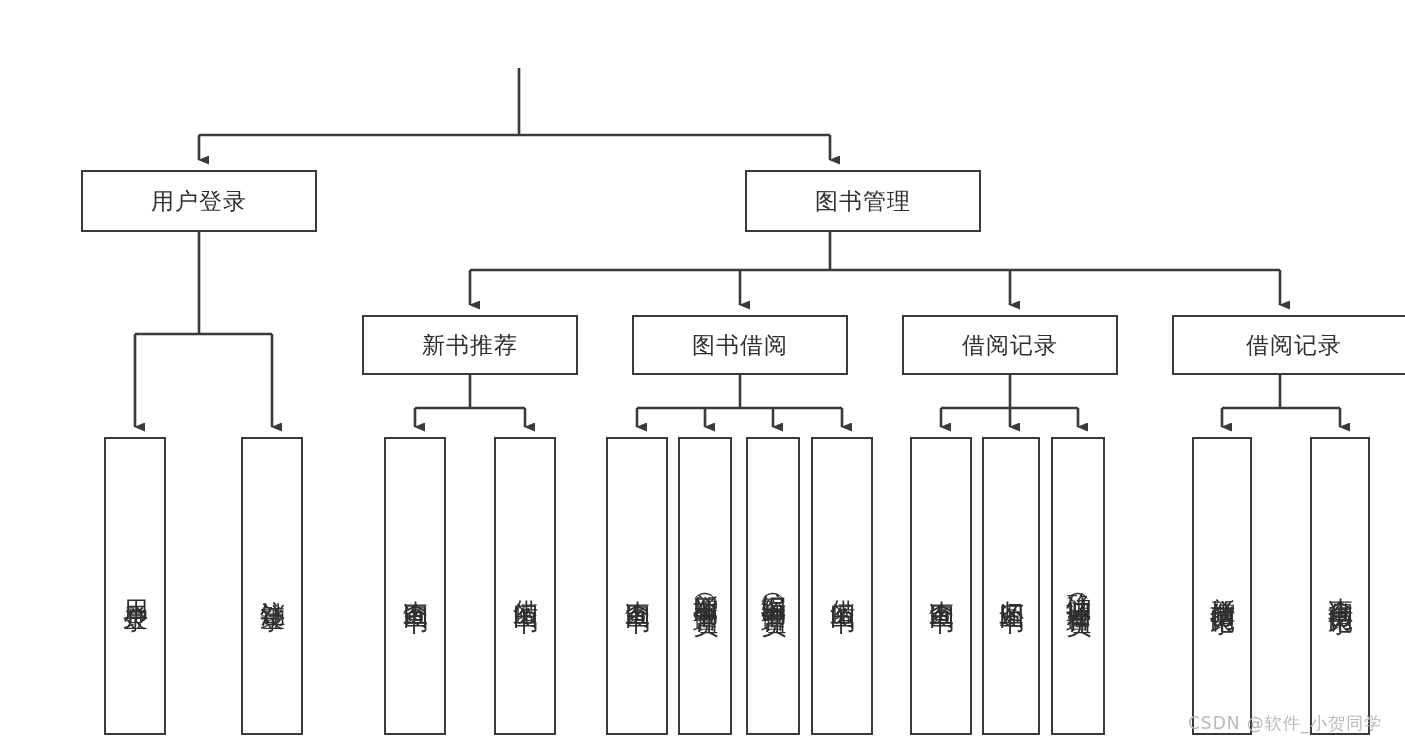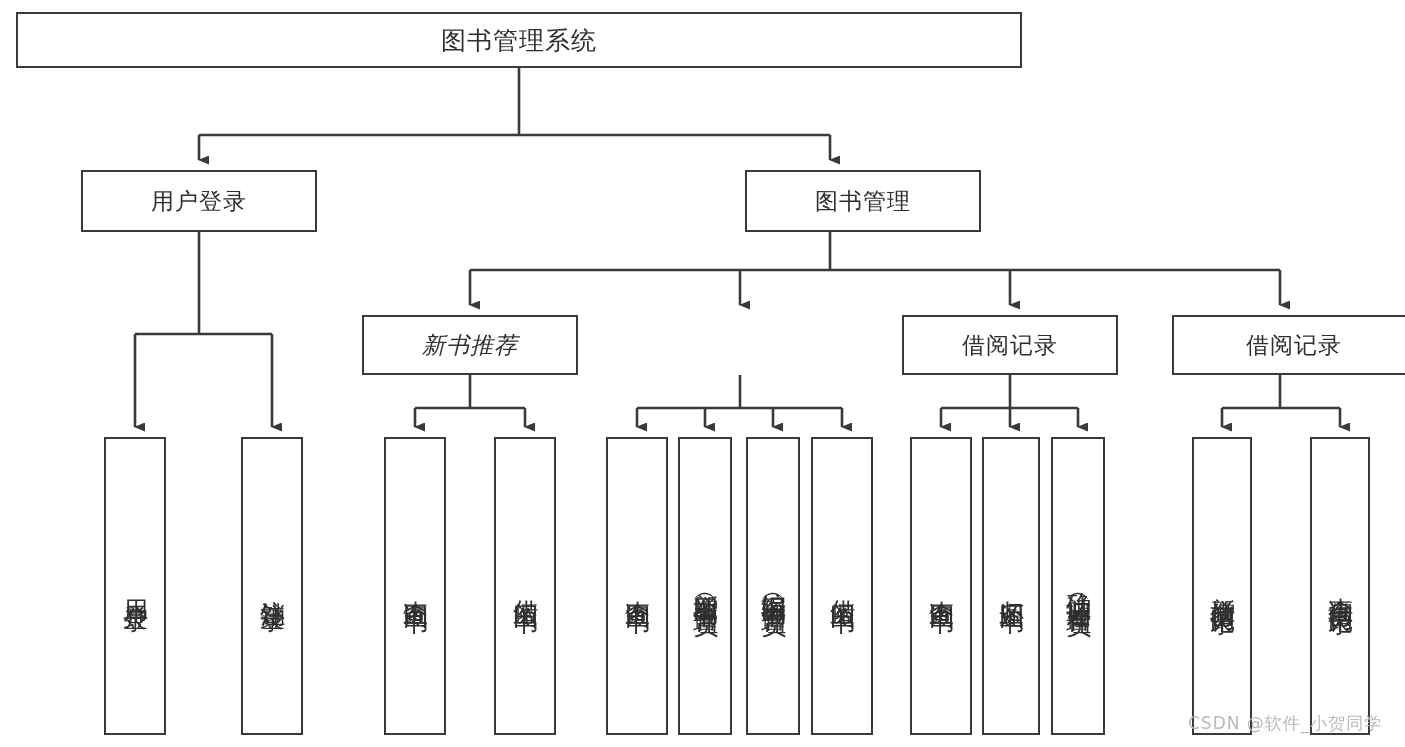--- a/index.html
+++ b/index.html
@@ -80,33 +80,33 @@
       <path d="M1010,408 L1010,427" marker-end="url(#ah)"></path>
       <path d="M1078,408 L1078,427" marker-end="url(#ah)"></path>
 
       <path d="M1280,375 L1280,408"></path>
       <path d="M1222,408 L1340,408"></path>
       <path d="M1222,408 L1222,427" marker-end="url(#ah)"></path>
       <path d="M1340,408 L1340,427" marker-end="url(#ah)"></path>
     </g>
   </svg>
 
-  <div class="node root" style="left:16px;top:12px;width:1006px;height:56px;">
-    <span class="lbl">图书管理系统</span>
-  </div>
 
   <div class="node tier2" style="left:81px;top:170px;width:236px;height:62px;">
     <span class="lbl">用户登录</span>
   </div>
   <div class="node tier2" style="left:711px;top:170px;width:236px;height:62px;margin-left:34px;">
     <span class="lbl">图书管理</span>
   </div>
 
-  <div class="node tier3" style="left:362px;top:315px;width:216px;height:60px;font-style:italic;">
+  <div class="node tier3" style="left:362px;top:315px;width:216px;height:60px;">
     <span class="lbl">新书推荐</span>
+  </div>
+  <div class="node tier3" style="left:632px;top:315px;width:216px;height:60px;">
+    <span class="lbl">图书借阅</span>
   </div>
   <div class="node tier3" style="left:902px;top:315px;width:216px;height:60px;">
     <span class="lbl">借阅记录</span>
   </div>
   <div class="node tier3" style="left:1172px;top:315px;width:244px;height:60px;">
     <span class="lbl">借阅记录</span>
   </div>
 
   <div class="node leaf" style="left:104px;top:437px;width:62px;height:298px;">
     <span class="lbl">用户登录</span>

